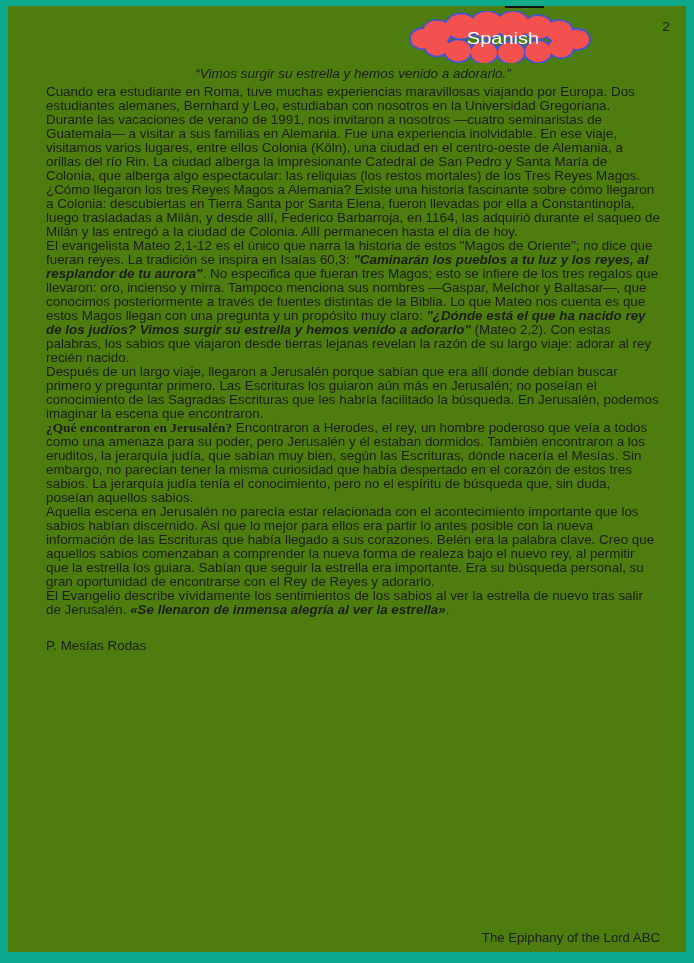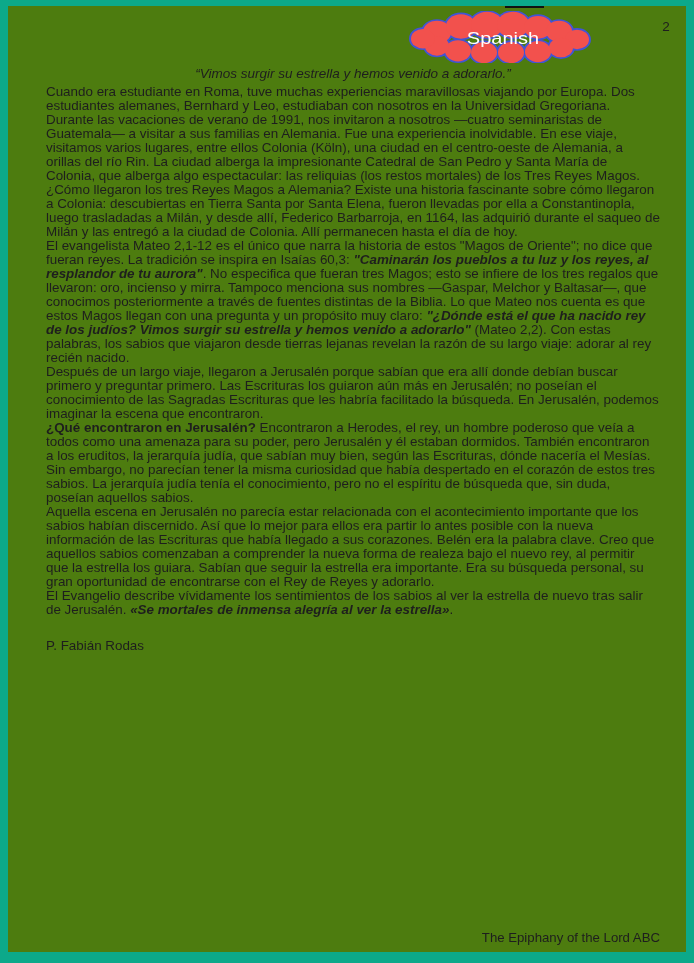--- a/index.html
+++ b/index.html
@@ -56,21 +56,21 @@
     font-style:italic;
     line-height:19.5px;
   }
   .body-paragraph{
     margin:0;
     font-size:13.4px;
     line-height:14px;
     text-align:left;
   }
   .seg-normal{font-weight:normal;font-style:normal;}
-  .seg-bold{font-weight:bold;font-style:normal;}
+  .seg-bold{font-weight:bold;font-style:normal;font-family:Liberation Serif, serif;}
   .seg-bold-italic{font-weight:bold;font-style:italic;}
   .signature{
     margin:19.5px 0 0 0;
     font-size:13.4px;
     line-height:19.55px;
   }
   .footer-text{
     position:absolute;
     right:26px;
     bottom:7px;
@@ -124,20 +124,20 @@
   <div class="page-number">2</div>
 
   <div class="content">
     <p class="doc-title">“Vimos surgir su estrella y hemos venido a adorarlo.”</p>
     <div id="paragraphs">
         <p class="body-paragraph"><span class="seg-normal">Cuando era estudiante en Roma, tuve muchas experiencias maravillosas viajando por Europa. Dos estudiantes alemanes, Bernhard y Leo, estudiaban con nosotros en la Universidad Gregoriana. Durante las vacaciones de verano de 1991, nos invitaron a nosotros —cuatro seminaristas de Guatemala— a visitar a sus familias en Alemania. Fue una experiencia inolvidable. En ese viaje, visitamos varios lugares, entre ellos Colonia (Köln), una ciudad en el centro-oeste de Alemania, a orillas del río Rin. La ciudad alberga la impresionante Catedral de San Pedro y Santa María de Colonia, que alberga algo espectacular: las reliquias (los restos mortales) de los Tres Reyes Magos. ¿Cómo llegaron los tres Reyes Magos a Alemania? Existe una historia fascinante sobre cómo llegaron a Colonia: descubiertas en Tierra Santa por Santa Elena, fueron llevadas por ella a Constantinopla, luego trasladadas a Milán, y desde allí, Federico Barbarroja, en 1164, las adquirió durante el saqueo de Milán y las entregó a la ciudad de Colonia. Allí permanecen hasta el día de hoy.</span></p>
         <p class="body-paragraph"><span class="seg-normal">El evangelista Mateo 2,1-12 es el único que narra la historia de estos "Magos de Oriente"; no dice que fueran reyes. La tradición se inspira en Isaías 60,3: </span><span class="seg-bold-italic">"Caminarán los pueblos a tu luz y los reyes, al resplandor de tu aurora"</span><span class="seg-normal">. No especifica que fueran tres Magos; esto se infiere de los tres regalos que llevaron: oro, incienso y mirra. Tampoco menciona sus nombres —Gaspar, Melchor y Baltasar—, que conocimos posteriormente a través de fuentes distintas de la Biblia. Lo que Mateo nos cuenta es que estos Magos llegan con una pregunta y un propósito muy claro: </span><span class="seg-bold-italic">"¿Dónde está el que ha nacido rey de los judíos? Vimos surgir su estrella y hemos venido a adorarlo"</span><span class="seg-normal"> (Mateo 2,2). Con estas palabras, los sabios que viajaron desde tierras lejanas revelan la razón de su largo viaje: adorar al rey recién nacido.</span></p>
         <p class="body-paragraph"><span class="seg-normal">Después de un largo viaje, llegaron a Jerusalén porque sabían que era allí donde debían buscar primero y preguntar primero. Las Escrituras los guiaron aún más en Jerusalén; no poseían el conocimiento de las Sagradas Escrituras que les habría facilitado la búsqueda. En Jerusalén, podemos imaginar la escena que encontraron.</span></p>
         <p class="body-paragraph"><span class="seg-bold">¿Qué encontraron en Jerusalén?</span><span class="seg-normal"> Encontraron a Herodes, el rey, un hombre poderoso que veía a todos como una amenaza para su poder, pero Jerusalén y él estaban dormidos. También encontraron a los eruditos, la jerarquía judía, que sabían muy bien, según las Escrituras, dónde nacería el Mesías. Sin embargo, no parecían tener la misma curiosidad que había despertado en el corazón de estos tres sabios. La jerarquía judía tenía el conocimiento, pero no el espíritu de búsqueda que, sin duda, poseían aquellos sabios.</span></p>
         <p class="body-paragraph"><span class="seg-normal">Aquella escena en Jerusalén no parecía estar relacionada con el acontecimiento importante que los sabios habían discernido. Así que lo mejor para ellos era partir lo antes posible con la nueva información de las Escrituras que había llegado a sus corazones. Belén era la palabra clave. Creo que aquellos sabios comenzaban a comprender la nueva forma de realeza bajo el nuevo rey, al permitir que la estrella los guiara. Sabían que seguir la estrella era importante. Era su búsqueda personal, su gran oportunidad de encontrarse con el Rey de Reyes y adorarlo.</span></p>
-        <p class="body-paragraph"><span class="seg-normal">El Evangelio describe vívidamente los sentimientos de los sabios al ver la estrella de nuevo tras salir de Jerusalén. </span><span class="seg-bold-italic">«Se mortales de inmensa alegría al ver la estrella»</span><span class="seg-normal">.</span></p>
+        <p class="body-paragraph"><span class="seg-normal">El Evangelio describe vívidamente los sentimientos de los sabios al ver la estrella de nuevo tras salir de Jerusalén. </span><span class="seg-bold-italic">«Se llenaron de inmensa alegría al ver la estrella»</span><span class="seg-normal">.</span></p>
       </div>
-    <p class="signature">P. Fabián Rodas</p>
+    <p class="signature">P. Mesías Rodas</p>
   </div>
 
   <div class="footer-text">The Epiphany of the Lord ABC</div>
 
 </div>
 
 </body></html>

